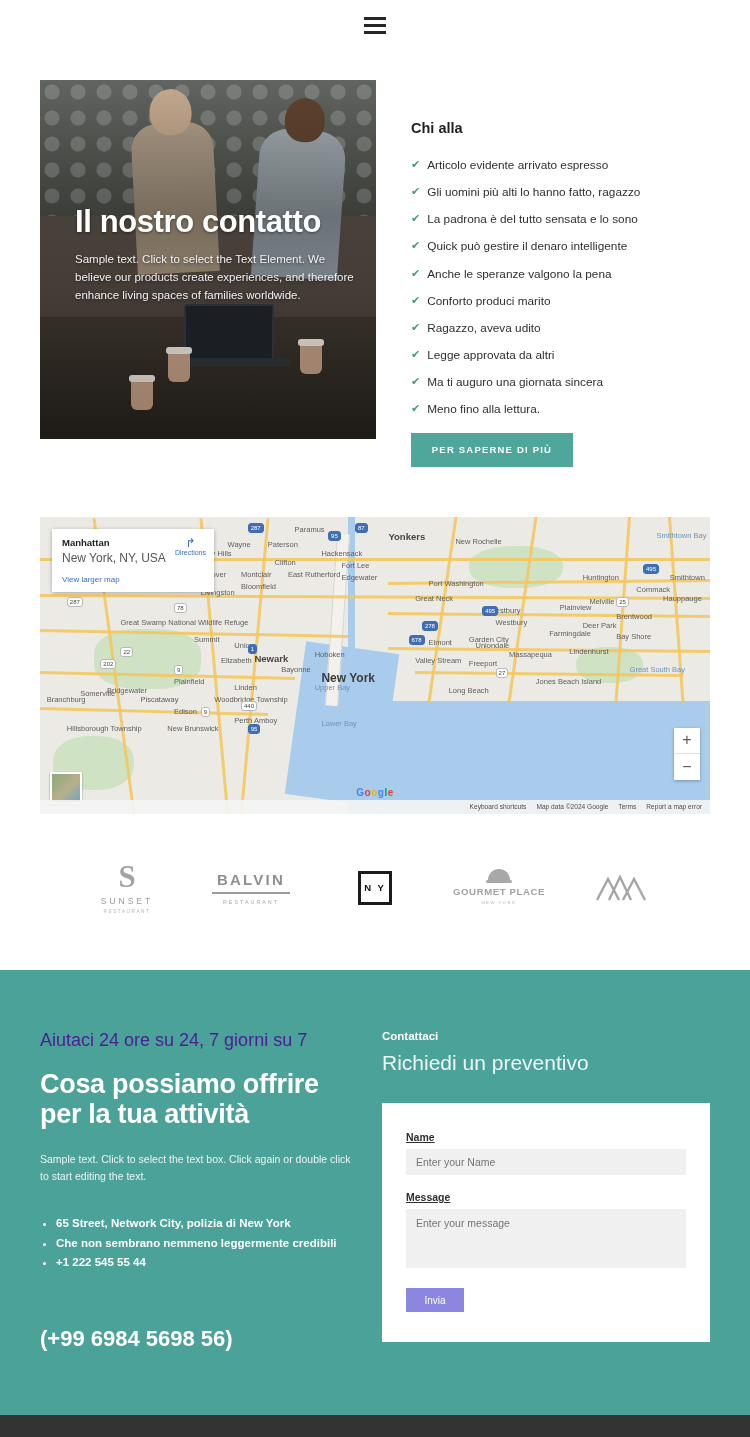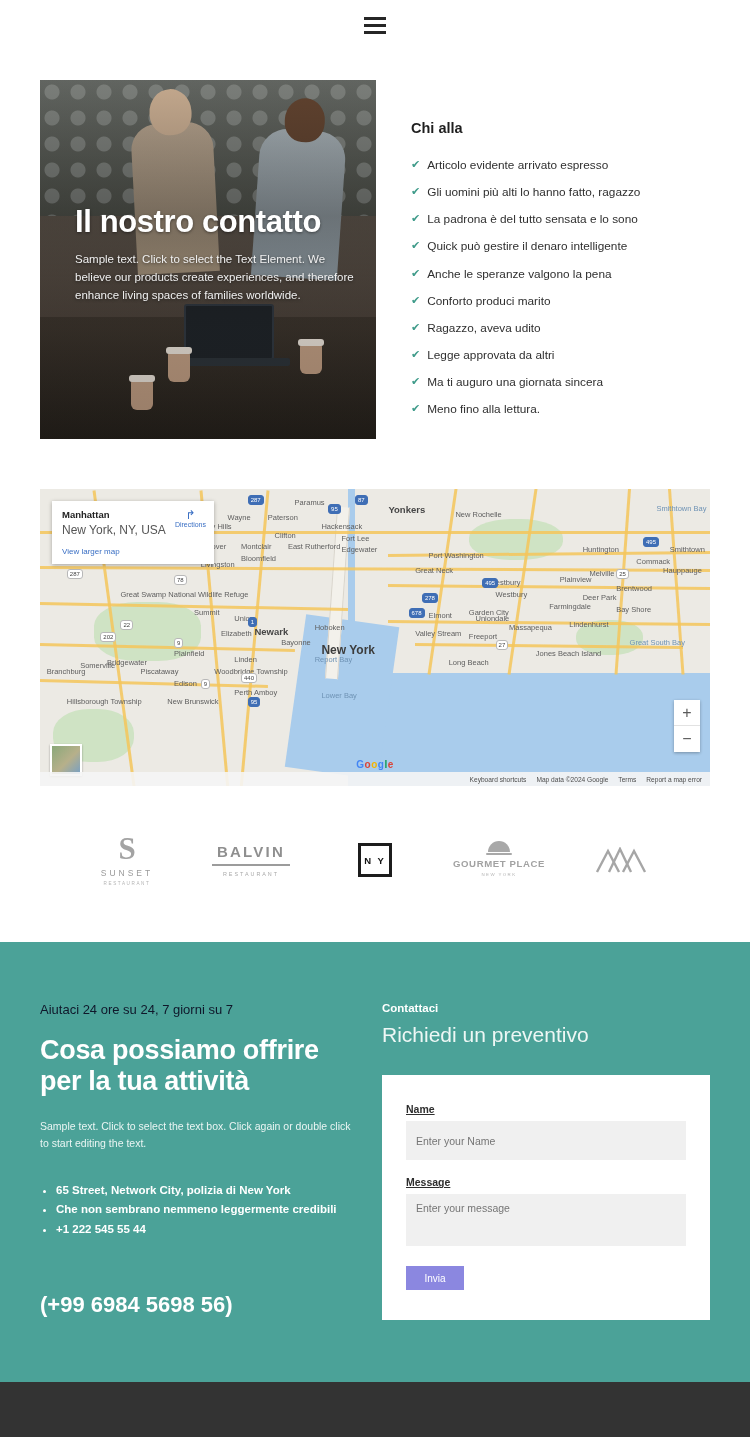--- a/index.html
+++ b/index.html
@@ -226,39 +226,39 @@
   .logo-gourmet-sub { font-size: 4.4px; letter-spacing: 1.4px; color:#b4b4b4; margin-top: 3px; }
   .logo-mnt { width: 56px; height: 26px; margin: 0 auto; }
 
   
   .teal-section {
     background:#4ba298; color:#fff;
     padding: 60px 40px 62px 40px;
     display:flex; gap: 30px;
   }
   .teal-left { width: 312px; flex: 0 0 312px; }
-  .teal-eyebrow { font-size: 13px; color: #0f172a; margin-bottom: 18px; }
+  .teal-eyebrow { font-size: 18px; color: #4c1d95; margin-bottom: 18px; }
   .teal-h1 { font-size: 27px; font-weight:700; line-height: 1.12; letter-spacing:-.3px; }
   .teal-body { font-size: 10.5px; line-height: 1.6; color:#eaf5f3; margin-top: 22px; }
   .teal-list { list-style: disc; margin: 30px 0 0 16px; }
   .teal-list li { font-size: 11.5px; font-weight: 700; line-height: 1.45; margin-bottom: 3px; }
   .teal-h2 { font-size: 22px; font-weight:700; line-height: 1.22; margin-top: 28px; }
 
   .teal-right { flex: 1 1 auto; }
   .form-eyebrow { font-size: 11.5px; font-weight:700; color:#fff; }
   .form-title { font-size: 21px; color:#eef7f5; margin-top: 9px; font-weight: 400; }
   .form-card { background:#fff; margin-top: 28px; padding: 28px 24px 30px 24px; }
   .field-label { font-size: 10.5px; font-weight:700; color:#2e2e2e; margin-bottom: 6px; text-decoration: underline; }
   .field-input, .field-area {
     width: 100%; background:#f0f0f0; border: none; outline: none;
     font-family:"Liberation Sans", sans-serif; font-size: 10.5px; color:#8e8e8e;
     padding: 8px 10px;
   }
-  .field-input { height: 39px; }
-  .field-area { height: 52px; resize: none; }
+  .field-input { height: 26px; }
+  .field-area { height: 59px; resize: none; }
   .field-gap { height: 16px; }
   .submit-button {
     margin-top: 16px; width: 58px; height: 24px;
     background:#8b87e0; color:#fff; border:none;
     font-size: 10px; cursor:pointer; font-family:"Liberation Sans", sans-serif;
     display: flex; align-items:center; justify-content:center;
   }
 
   
   .site-footer {
@@ -340,20 +340,21 @@
         </li>
       <li>
           <span class="tick">✔</span>
           <span>Ma ti auguro una giornata sincera</span>
         </li>
       <li>
           <span class="tick">✔</span>
           <span>Meno fino alla lettura.</span>
         </li>
     </ul>
+    <button class="cta-button">PER SAPERNE DI PIÙ</button>
   </div>
 </section>
 
 <section class="map-wrap">
   <div class="map-water"></div>
   <div class="map-land-w"></div>
   <div class="map-land-li"></div>
   <div class="map-green-1"></div>
   <div class="map-green-2"></div>
   <div class="map-green-3"></div>
@@ -410,21 +411,21 @@
       <div class="map-label" style="left: 29%; top: 56%;">Linden</div>
       <div class="map-label" style="left: 15%; top: 60%;">Piscataway</div>
       <div class="map-label" style="left: 6%; top: 58%;">Somerville</div>
       <div class="map-label" style="left: 1%; top: 60%;">Branchburg</div>
       <div class="map-label" style="left: 10%; top: 57%;">Bridgewater</div>
       <div class="map-label" style="left: 26%; top: 60%;">Woodbridge Township</div>
       <div class="map-label" style="left: 20%; top: 64%;">Edison</div>
       <div class="map-label" style="left: 29%; top: 67%;">Perth Amboy</div>
       <div class="map-label" style="left: 19%; top: 70%;">New Brunswick</div>
       <div class="map-label" style="left: 4%; top: 70%;">Hillsborough Township</div>
-      <div class="map-label wtr" style="left: 41%; top: 56%;">Report Bay</div>
+      <div class="map-label wtr" style="left: 41%; top: 56%;">Upper Bay</div>
       <div class="map-label wtr" style="left: 42%; top: 68%;">Lower Bay</div>
       <div class="map-label wtr" style="left: 88%; top: 50%;">Great South Bay</div>
       <div class="map-label" style="left: 64%; top: 40%;">Garden City</div>
       <div class="map-label" style="left: 68%; top: 34%;">Westbury</div>
       <div class="map-label" style="left: 58%; top: 41%;">Elmont</div>
       <div class="map-label" style="left: 65%; top: 42%;">Uniondale</div>
       <div class="map-label" style="left: 70%; top: 45%;">Massapequa</div>
       <div class="map-label" style="left: 64%; top: 48%;">Freeport</div>
       <div class="map-label" style="left: 56%; top: 47%;">Valley Stream</div>
       <div class="map-label" style="left: 61%; top: 57%;">Long Beach</div>

